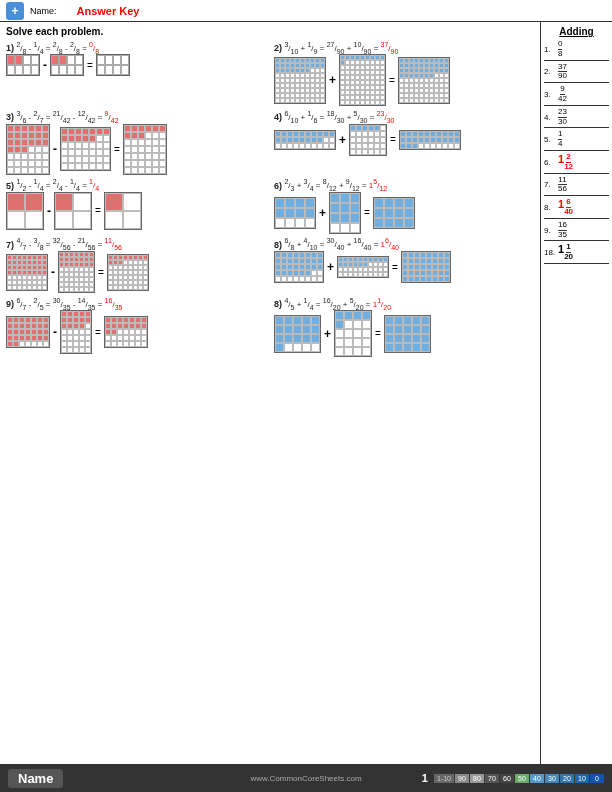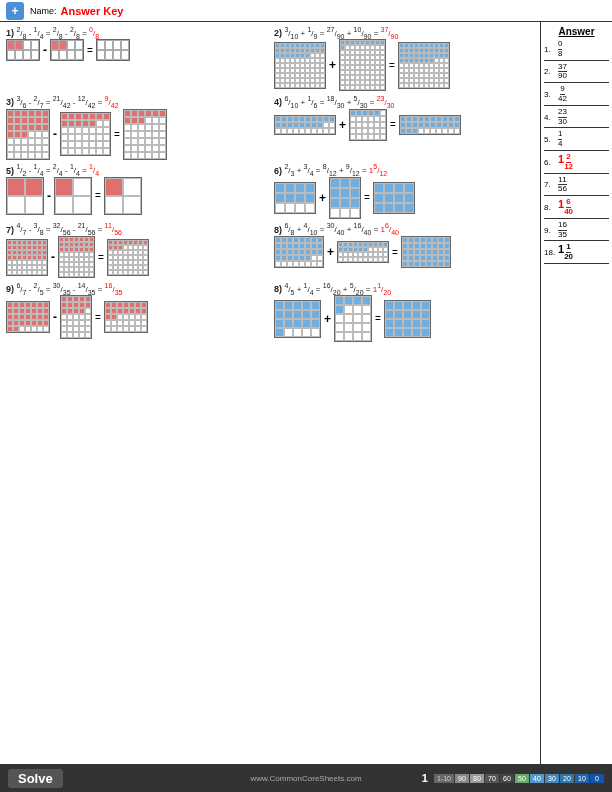--- a/index.html
+++ b/index.html
@@ -31,21 +31,21 @@
       font-weight: bold;
       font-size: 12px;
       margin-right: 6px;
     }
     .header-title {
       font-size: 9px;
       flex: 1;
     }
     .header-name {
       font-size: 9px;
-      margin-right: 4px;
+      margin-right: 20px;
       text-align: right;
     }
     .header-answer-key {
       color: red;
       font-weight: bold;
       font-size: 11px;
     }
     .main-content {
       display: flex;
       height: calc(792px - 22px - 28px);
@@ -192,20 +192,21 @@
 
 <div class="header">
   <div class="header-logo">+</div>
   <span class="header-name">Name:</span>
   <span class="header-answer-key">Answer Key</span>
 </div>
 
 <div class="main-content">
 
   <div class="problems-area">
+    <div class="solve-label">Solve each problem.</div>
 
     <div class="problems-grid">
 
       <div class="problem">
         <div class="eq-line">
           <span class="problem-number">1)</span>
           <span style="font-size:8px;">
             <span style="vertical-align:super;font-size:7px;">2</span>/<span style="vertical-align:sub;font-size:7px;">8</span>
             -
             <span style="vertical-align:super;font-size:7px;">1</span>/<span style="vertical-align:sub;font-size:7px;">4</span>
@@ -1491,21 +1492,21 @@
               <div style="width: 100%; aspect-ratio: 1 / 1; border: 0.5px solid rgb(187, 187, 187); background: rgb(112, 174, 224);"></div>
               <div style="width: 100%; aspect-ratio: 1 / 1; border: 0.5px solid rgb(187, 187, 187); background: rgb(112, 174, 224);"></div>
             </div>
         </div>
       </div>
 
     </div>
   </div>
 
   <div class="answers-panel">
-    <div class="answers-title">Answer</div>
+    <div class="answers-title">Adding</div>
 
     <div class="answer-item">
       <span class="answer-num">1.</span>
       <span class="answer-frac">
         <span class="num">0</span>
         <span class="den">8</span>
       </span>
     </div>
 
     <div class="answer-item">
@@ -1585,21 +1586,21 @@
         <span class="frac-part" style="display:inline-flex;flex-direction:column;align-items:center;font-size:8px;line-height:1.1;font-weight:bold;">
           <span style="border-bottom:1px solid #333;">1</span>
           <span>20</span>
         </span>
       </span>
     </div>
   </div>
 </div>
 
 <div class="footer">
-  <div class="footer-math">Solve</div>
+  <div class="footer-math">Name</div>
   <span class="footer-url">www.CommonCoreSheets.com</span>
   <div style="display:flex;align-items:center;gap:6px;">
     <span class="footer-page">1</span>
     <div class="footer-right">
       <span class="score-box score-label">1-10</span>
       <span class="score-box sb1">90</span>
       <span class="score-box sb2">80</span>
       <span class="score-box sb3">70</span>
       <span class="score-box sb4">60</span>
       <span class="score-box" style="background:#6aaa6a;">50</span>

